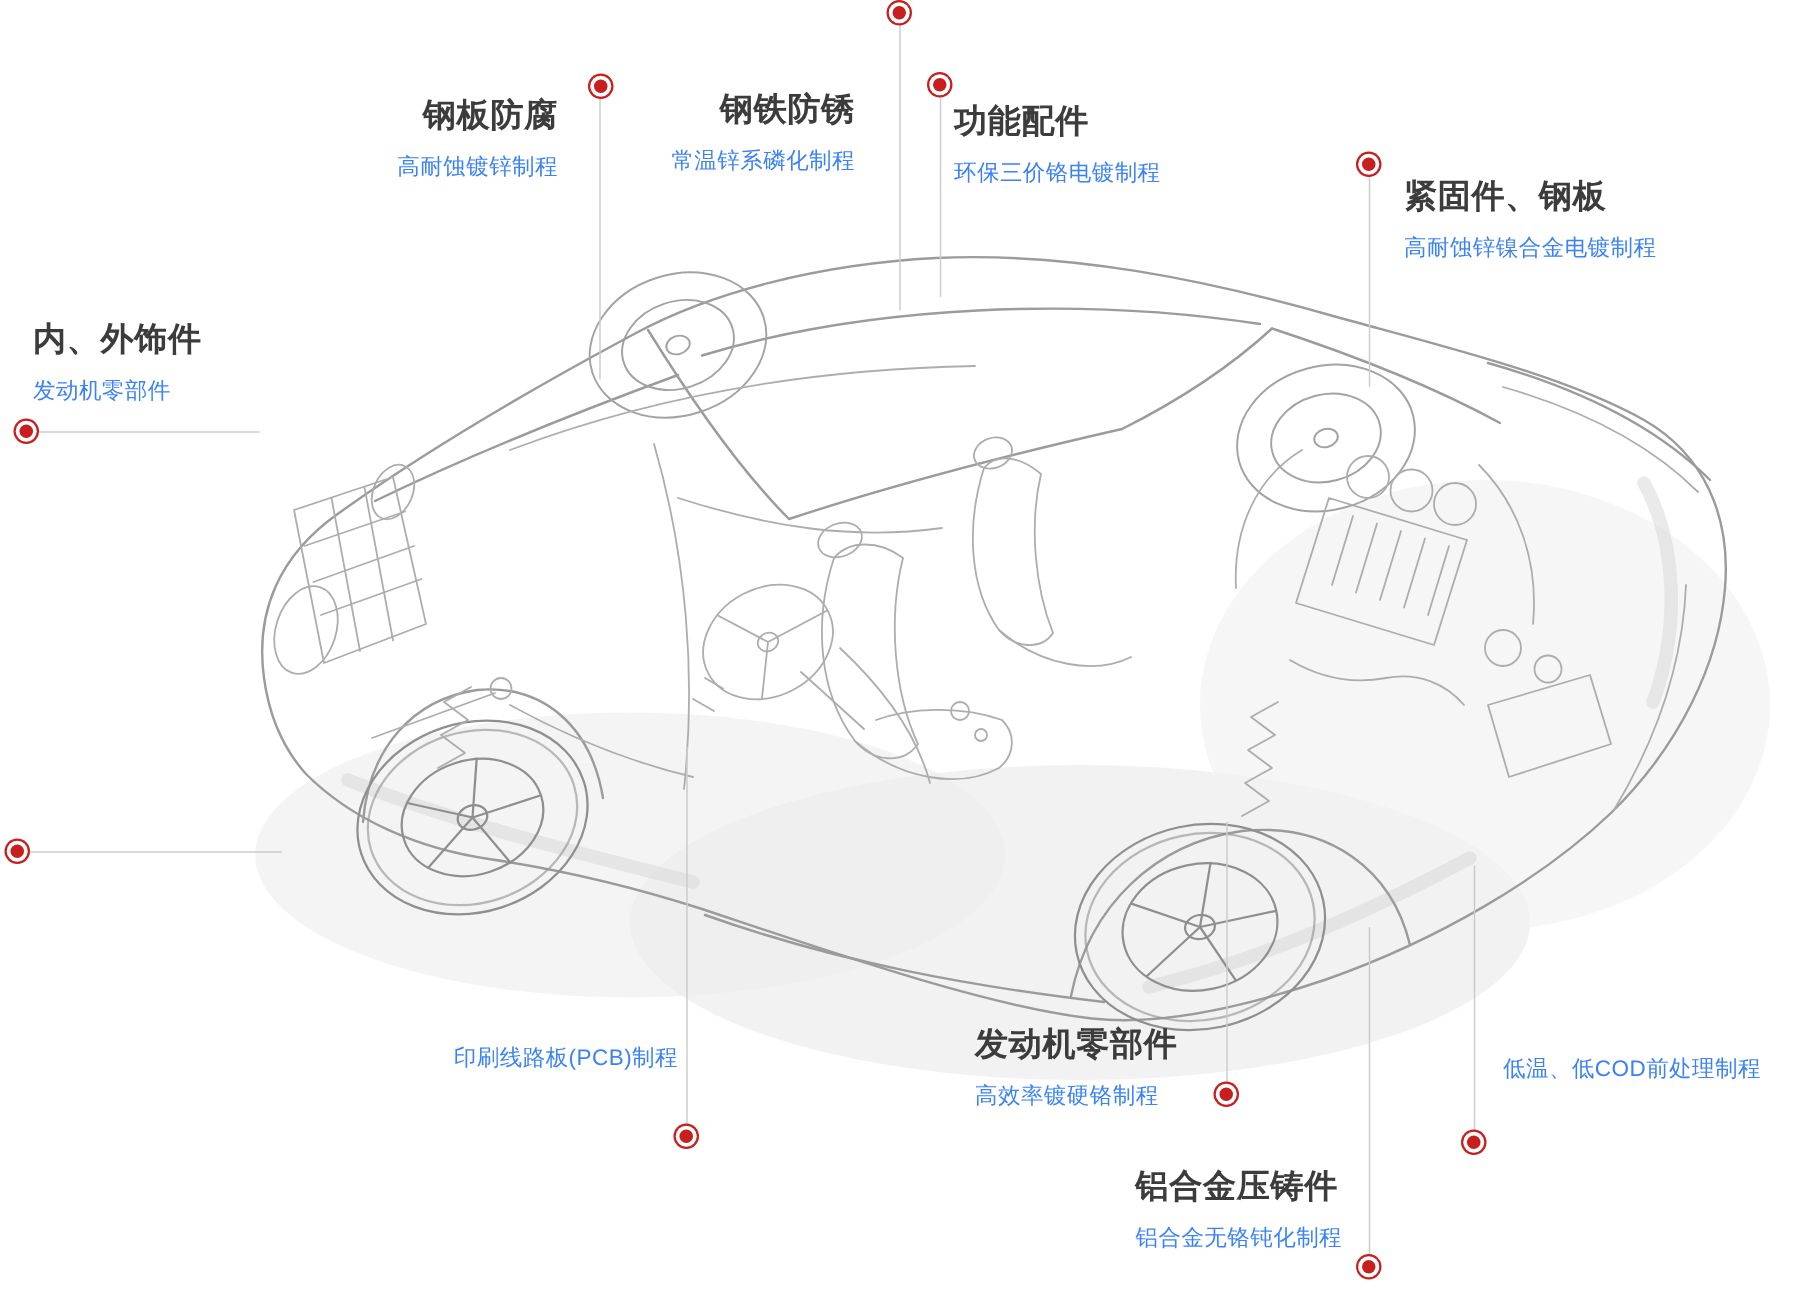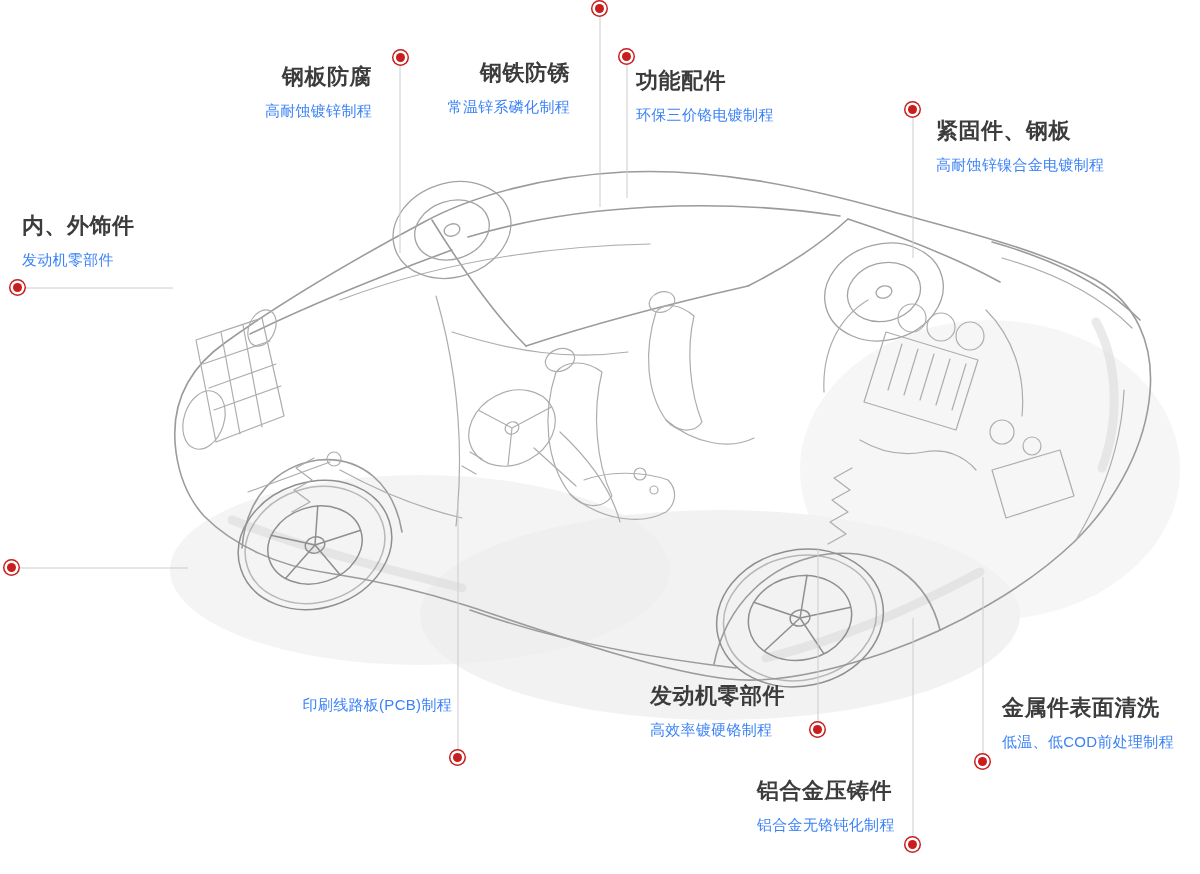--- a/index.html
+++ b/index.html
@@ -201,17 +201,16 @@
   </div>
   <div class="callout" id="co-7">
     <div class="co-title">发动机零部件</div>
     <div class="co-sub">高效率镀硬铬制程</div>
   </div>
   <div class="callout" id="co-8">
     <div class="co-title">铝合金压铸件</div>
     <div class="co-sub">铝合金无铬钝化制程</div>
   </div>
   <div class="callout" id="co-9">
-    <div class="co-title">金属件表面清洗</div>
     <div class="co-sub">低温、低COD前处理制程</div>
   </div>
 
 </div>
 
 </body></html>

